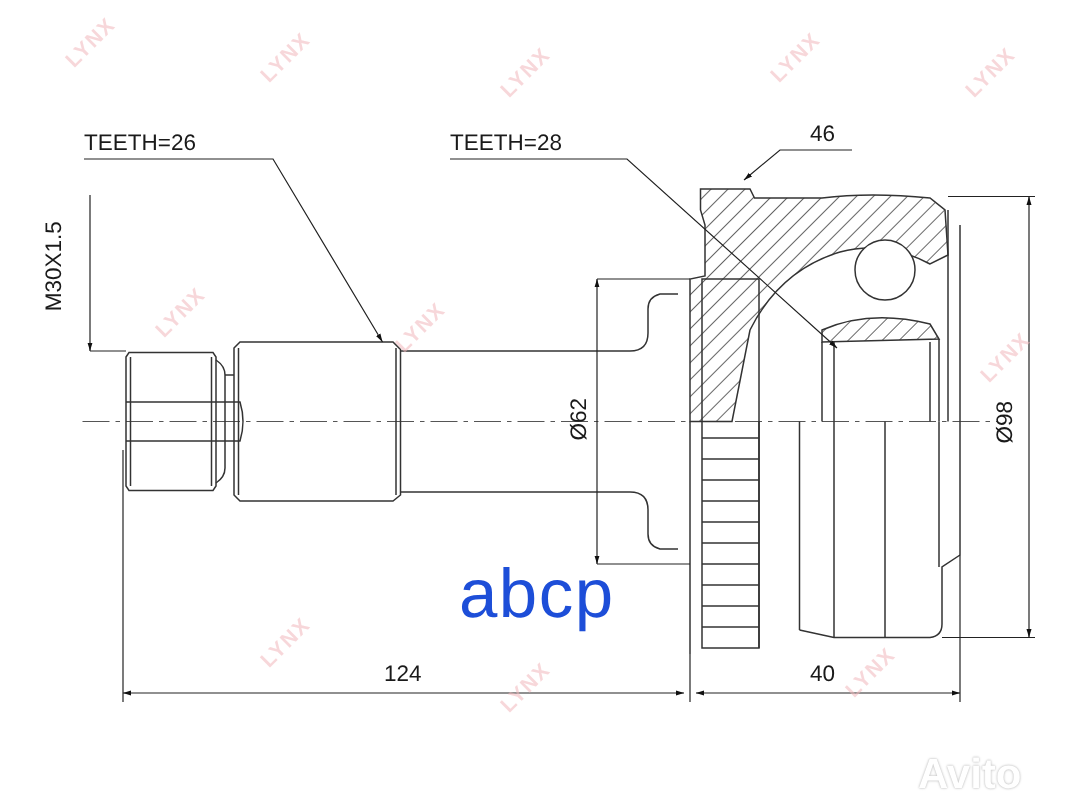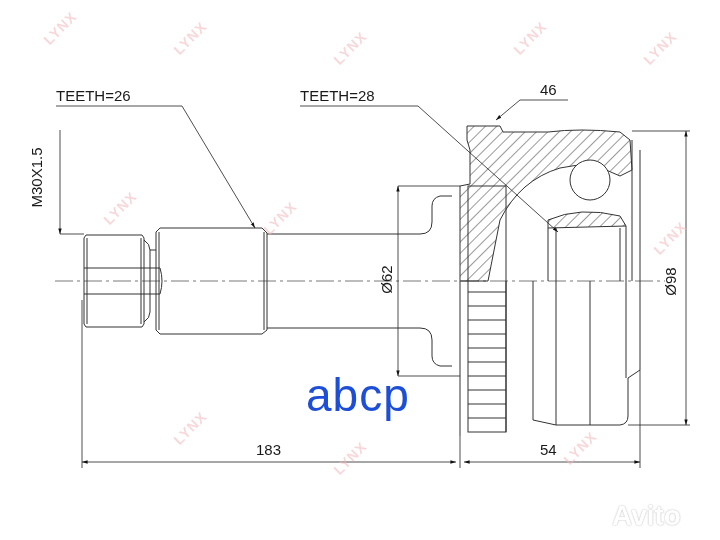--- a/index.html
+++ b/index.html
@@ -116,17 +116,17 @@
 <div class="wm" style="left:170px;top:420px;">LYNX</div>
 <div class="wm" style="left:330px;top:450px;">LYNX</div>
 <div class="wm" style="left:560px;top:440px;">LYNX</div>
 
 <div class="lbl" style="left:56px;top:88px;">TEETH=26</div>
 <div class="lbl" style="left:300px;top:88px;">TEETH=28</div>
 <div class="lbl" style="left:540px;top:82px;">46</div>
 <div class="lbl vert" style="left:6px;top:170px;">M30X1.5</div>
 <div class="lbl vert" style="left:372px;top:272px;">Ø62</div>
 <div class="lbl vert" style="left:656px;top:274px;">Ø98</div>
-<div class="lbl" style="left:256px;top:442px;">183</div>
-<div class="lbl" style="left:540px;top:442px;">54</div>
+<div class="lbl" style="left:256px;top:442px;">124</div>
+<div class="lbl" style="left:540px;top:442px;">40</div>
 
 <div class="logo-abcp">abcp</div>
 <div class="logo-avito">Avito</div>
 
 </body></html>

